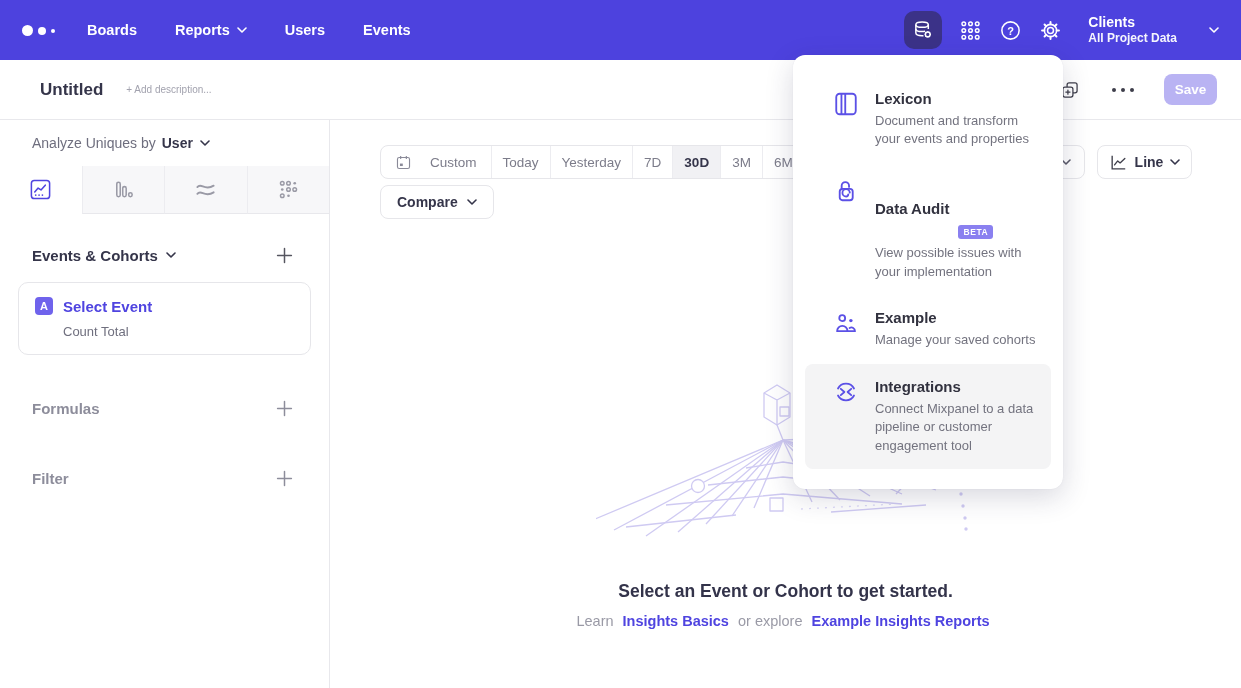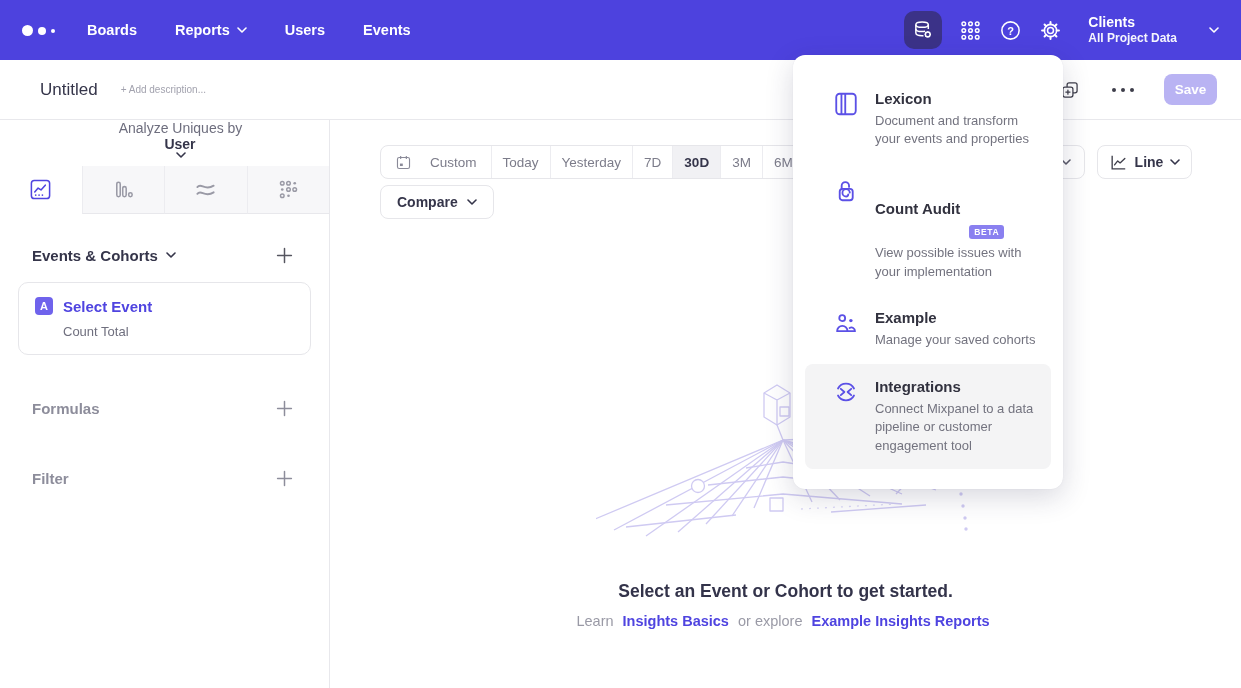--- a/index.html
+++ b/index.html
@@ -24,30 +24,30 @@
   .icon-btn { display:flex; align-items:center; justify-content:center; cursor:pointer; }
   .db-btn { width:38px; height:38px; border-radius:10px; background:#3b3288; }
   .nav-gap { margin-left:17px; }
   .project { margin-left:26px; line-height:1.3; cursor:pointer; }
   .project-name { font-size:14px; font-weight:700; }
   .project-scope { font-size:12px; font-weight:700; opacity:.95; }
   .project-chev { margin-left:32px; color:#fff; }
 
   
   .subheader { position:absolute; top:60px; left:0; right:0; height:60px; background:#fff; border-bottom:1px solid #e8e8ec; display:flex; align-items:center; }
-  .report-title { margin-left:40px; font-size:17px; font-weight:400; color:#35354a; }
+  .report-title { margin-left:40px; font-size:17px; font-weight:700; color:#35354a; }
   .report-desc { margin-left:23px; font-size:10px; color:#a2a2ae; cursor:text; }
   .sub-right { position:absolute; right:24px; display:flex; align-items:center; }
   .save-btn { width:53px; height:31px; background:#b9b3f3; color:#fff; font-weight:700; font-size:13.5px; border:none; border-radius:8px; margin-left:30px; cursor:pointer; font-family:inherit; }
   .dots3 { display:flex; gap:5px; margin-left:32px; cursor:pointer; }
   .dots3 i { width:4px; height:4px; border-radius:50%; background:#3e3e4a; }
 
   
   .sidebar { position:absolute; top:120px; left:0; width:330px; bottom:0; background:#fff; border-right:1px solid #e8e8ec; }
-  .analyze-row { height:46px; display:flex; align-items:center; padding-left:32px; font-size:14px; color:#6e6e7e; cursor:pointer;flex-direction:column; }
+  .analyze-row { height:46px; display:flex; align-items:center; padding-left:32px; font-size:14px; color:#6e6e7e; cursor:pointer; }
   .analyze-value { color:#35354a; font-weight:700; margin:0 7px 0 6px; }
   .chart-tabs { display:flex; height:48px; }
   .tab { flex:1; display:flex; align-items:center; justify-content:center; background:#f7f7f9; border-bottom:1px solid #e8e8ec; border-left:1px solid #ececf0; cursor:pointer; }
   .tab:first-child { border-left:none; }
   .tab.selected { background:#fff; border-bottom-color:#fff; }
   .section-row { display:flex; align-items:center; justify-content:space-between; padding:0 36px 0 32px; }
   .events-header { margin-top:27px; height:28px; font-size:15px; font-weight:700; color:#35354a; }
   .events-header .hd { display:flex; align-items:center; gap:8px; cursor:pointer; }
   .plus-icon { cursor:pointer; }
   .event-card { margin:13px 18px 0; border:1px solid #e6e6ea; border-radius:10px; padding:14px 16px 15px; cursor:pointer; }
@@ -369,21 +369,21 @@
   </div>
 
   <div class="menu-item">
     <svg class="mi-icon" viewBox="0 0 24 24" fill="none" stroke="#5b50e6" stroke-width="1.7" stroke-linecap="round">
       <path d="M8 10.5V7.2a3.4 3.4 0 0 1 6.8 0v1"></path>
       <rect x="6.2" y="10" width="12" height="10.5" rx="2.5"></rect>
       <path d="M15.5 13.5a3.4 3.4 0 1 0-3.4 3.6 2 2 0 0 0 2-2"></path>
     </svg>
     <div>
       <div class="mi-title">
-        <span>Count Audit</span>
+        <span>Data Audit</span>
         <span class="beta">BETA</span>
       </div>
       <div class="mi-desc">View possible issues with your implementation</div>
     </div>
   </div>
 
   <div class="menu-item">
     <svg class="mi-icon" viewBox="0 0 24 24" fill="none" stroke="#5b50e6" stroke-width="1.7" stroke-linecap="round">
       <circle cx="8.5" cy="7.5" r="2.7"></circle>
       <path d="M3.8 19.5a4.8 4.8 0 0 1 9.6 0z" stroke-linejoin="round"></path>

